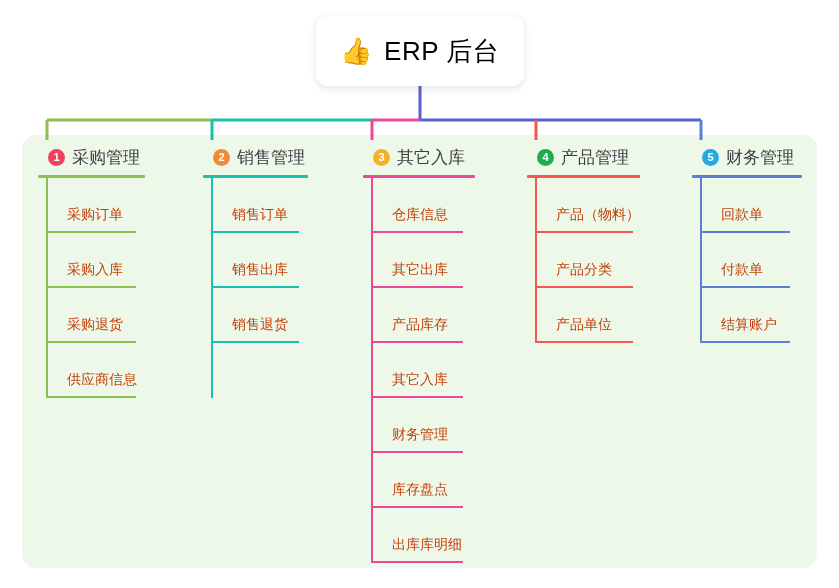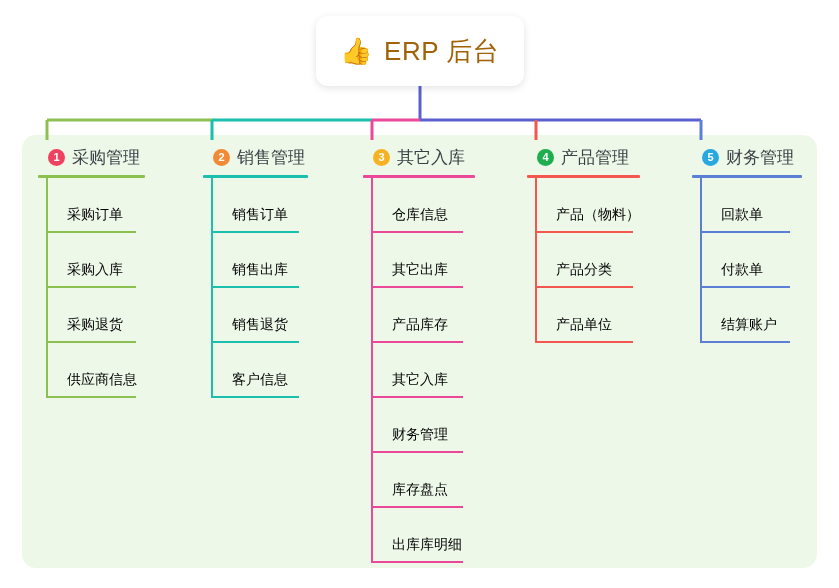--- a/index.html
+++ b/index.html
@@ -52,21 +52,21 @@
     align-items: center;
     gap: 11px;
   }
   .root-emoji {
     font-size: 26px;
     line-height: 1;
     display: inline-block;
   }
   .root-title {
     font-size: 26px;
-    color: #a16207;
+    color: #000000;
     letter-spacing: 0.5px;
     white-space: nowrap;
   }
 
   
   .connectors {
     position: absolute;
     left: 0; top: 0;
     width: 839px;
     height: 588px;
@@ -121,21 +121,21 @@
   .leaf {
     position: relative;
     height: 55px;
     box-sizing: border-box;
   }
   .leaf-text {
     position: absolute;
     left: 29px;
     bottom: 9px;
     font-size: 14px;
-    color: #000000;
+    color: #c2410c;
     white-space: nowrap;
   }
   .leaf-rule {
     position: absolute;
     left: 8px;
     bottom: 0;
     height: 2px;
   }
 </style>
 </head>
@@ -207,24 +207,20 @@
             <div class="leaf-rule" style="width: 88px; background: rgb(27, 191, 173);"></div>
           </div>
           <div class="leaf">
             <span class="leaf-text">销售出库</span>
             <div class="leaf-rule" style="width: 88px; background: rgb(27, 191, 173);"></div>
           </div>
           <div class="leaf">
             <span class="leaf-text">销售退货</span>
             <div class="leaf-rule" style="width: 88px; background: rgb(27, 191, 173);"></div>
           </div>
-          <div class="leaf">
-            <span class="leaf-text">客户信息</span>
-            <div class="leaf-rule" style="width: 88px; background: rgb(27, 191, 173);"></div>
-          </div>
         </div>
       </div>
       <div class="column" style="left: 363px; width: 116px;">
         <div class="col-head">
           <span class="badge" style="background: rgb(245, 179, 36);">3</span>
           <span class="head-label">其它入库</span>
         </div>
         <div class="head-rule" style="width: 112px; background: rgb(236, 72, 153);"></div>
         <div class="leaves">
           <div class="spine" style="background: rgb(236, 72, 153); height: 385px;"></div>

